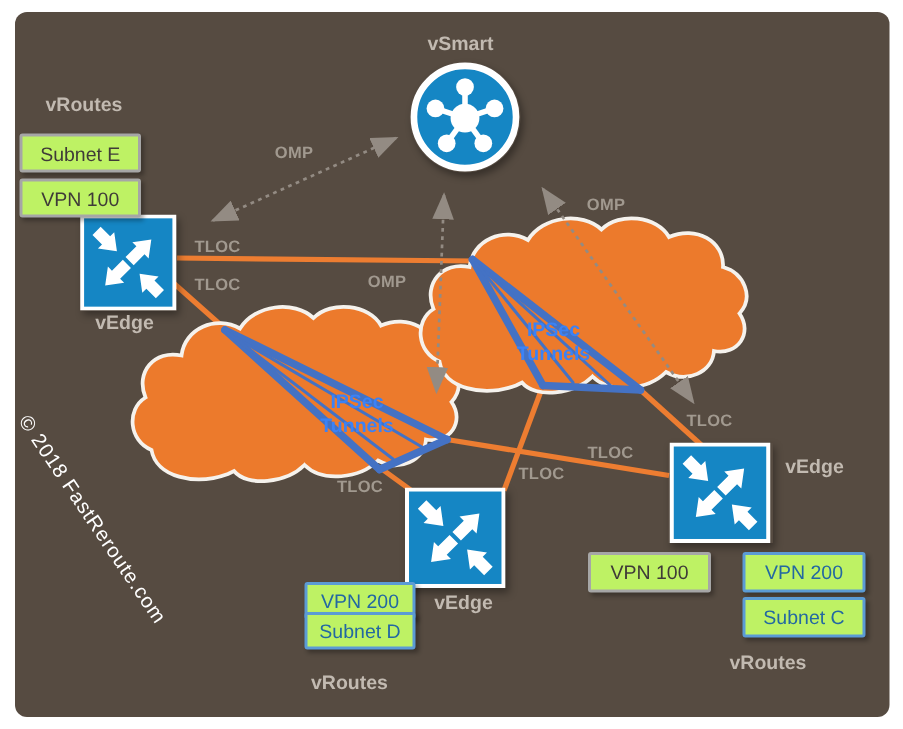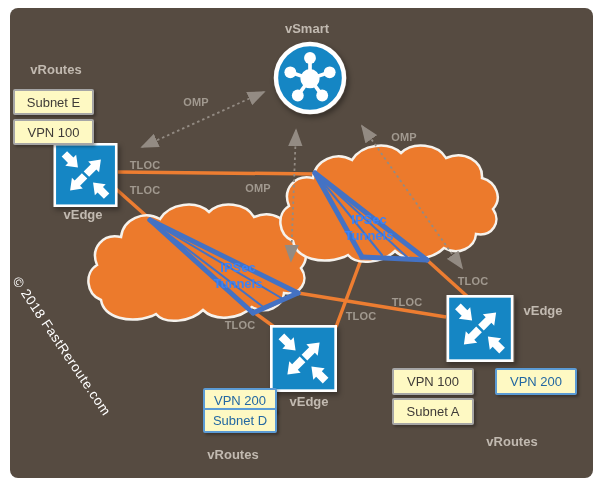--- a/index.html
+++ b/index.html
@@ -9,21 +9,21 @@
   }
   .panel{
     position:absolute;left:10px;top:8px;width:583px;height:470px;
     background:#564B41;border-radius:8px;
   }
   .overlay{position:absolute;left:0;top:0;width:602px;height:486px;pointer-events:none;}
   .abs{position:absolute;}
   .gray-label{color:#A1998F;font-weight:bold;font-size:11px;text-align:center;letter-spacing:.2px;}
   .name-label{color:#C2BAB1;font-weight:bold;font-size:13px;text-align:center;}
   .box{
-    position:absolute;background:#fef9c3;border:2px solid #A6A6A6;border-radius:2px;
+    position:absolute;background:#bef264;border:2px solid #A6A6A6;border-radius:2px;
     display:flex;align-items:center;justify-content:center;
     font-size:13px;color:#3F3B38;box-shadow:2px 2px 3px rgba(0,0,0,.3);
   }
   .box.blue{border-color:#5B9BD5;color:#2368A2;}
   .node{position:absolute;}
   .node svg{display:block;}
   .router{box-shadow:2px 3px 5px rgba(0,0,0,.35);}
   .hub{border-radius:50%;box-shadow:2px 3px 5px rgba(0,0,0,.35);}
   .tunnel-label{
     position:absolute;color:#3b82f6;font-weight:bold;font-size:13px;
@@ -170,22 +170,22 @@
 
   <div class="abs name-label" style="left:26px;top:62px;width:60px;">vRoutes</div>
   <div class="box" style="left:13px;top:89px;width:77px;height:22px;">Subnet E</div>
   <div class="box" style="left:13px;top:119px;width:77px;height:22px;">VPN 100</div>
 
   <div class="box blue" style="left:203px;top:388px;width:70px;height:21px;">VPN 200</div>
   <div class="box blue" style="left:203px;top:408px;width:70px;height:21px;">Subnet D</div>
   <div class="abs name-label" style="left:203px;top:447px;width:60px;">vRoutes</div>
 
   <div class="box" style="left:392px;top:368px;width:78px;height:23px;">VPN 100</div>
-  <div class="box" style="left:392px;top:398px;width:78px;height:23px;">Subnet A</div>
   <div class="box blue" style="left:495px;top:368px;width:78px;height:23px;">VPN 200</div>
+  <div class="box blue" style="left:495px;top:398px;width:78px;height:23px;">Subnet C</div>
   <div class="abs name-label" style="left:482px;top:434px;width:60px;">vRoutes</div>
 
   <div class="abs gray-label" style="left:128px;top:159px;width:34px;">TLOC</div>
   <div class="abs gray-label" style="left:128px;top:184px;width:34px;">TLOC</div>
   <div class="abs gray-label" style="left:223px;top:319px;width:34px;">TLOC</div>
   <div class="abs gray-label" style="left:344px;top:310px;width:34px;">TLOC</div>
   <div class="abs gray-label" style="left:390px;top:296px;width:34px;">TLOC</div>
   <div class="abs gray-label" style="left:456px;top:275px;width:34px;">TLOC</div>
 
   <div class="abs gray-label" style="left:178px;top:96px;width:36px;">OMP</div>

